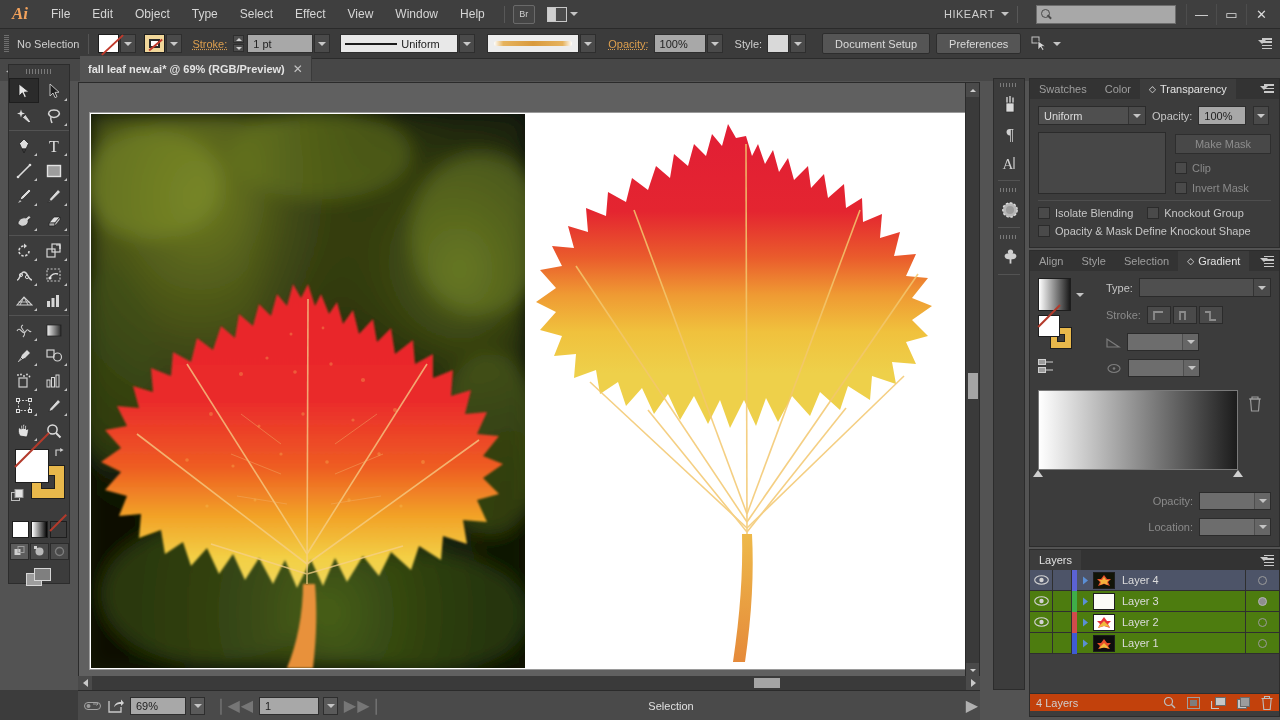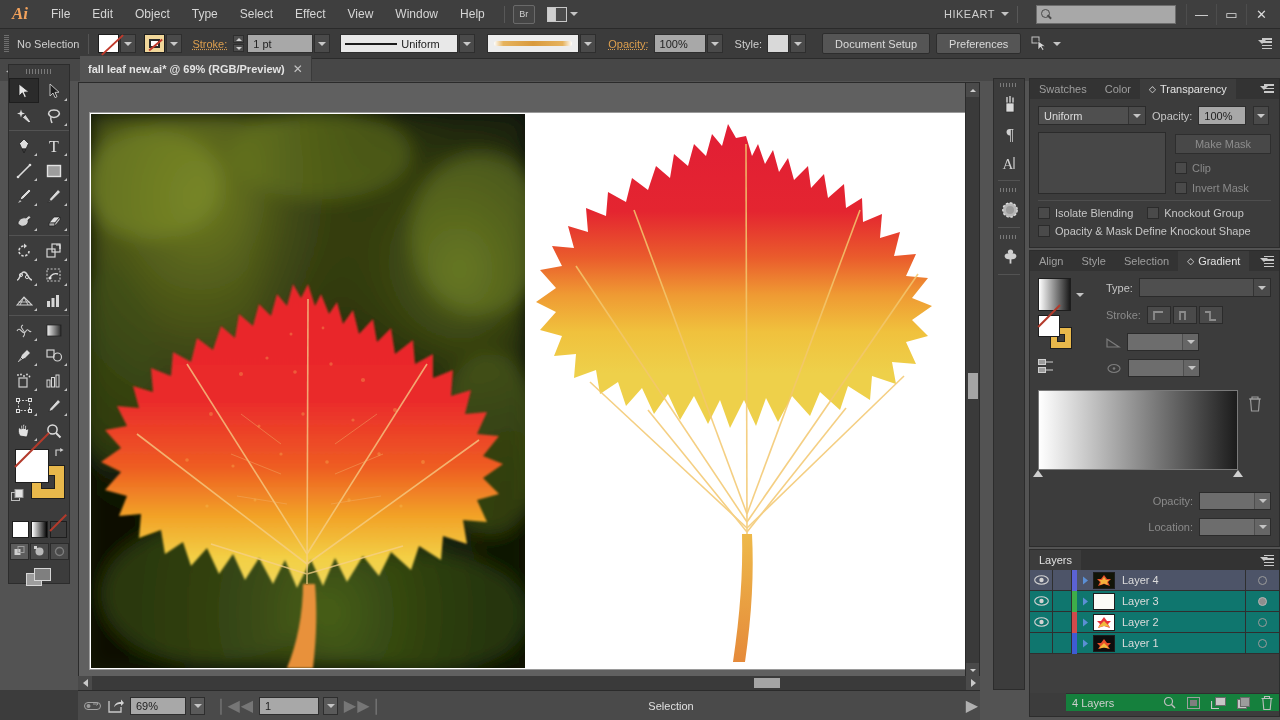--- a/index.html
+++ b/index.html
@@ -241,34 +241,34 @@
   .gradstops { position: relative; height: 10px; width: 200px; }
   .stop { position:absolute; top:0; width:0;height:0;border-left:5px solid transparent;
      border-right:5px solid transparent;border-bottom:7px solid #cfcfcf; }
   .small-field { width: 72px; height: 18px; background: #6d6d6d; border:1px solid #2b2b2b;
      display:flex; align-items:center; position: relative; }
   .small-field .arr{position:absolute;right:0;top:0;bottom:0;width:16px;background:#666;
      display:flex;align-items:center;justify-content:center;border-left:1px solid #4e4e4e;}
 
   
   .layer-row { display: flex; align-items: center; height: 21px; border-bottom: 1px solid #2f2f2f;
-     background: #0f766e; }
+     background: #4d7c0f; }
   .layer-row.sel { background: #4d5468; }
   .lr-eye { width: 22px; display:flex; align-items:center; justify-content:center; }
   .lr-lock { width: 20px; border-left:1px solid #2f2f2f; border-right:1px solid #2f2f2f; height:21px; }
   .lr-color { width: 5px; height: 21px; }
   .lr-tri { width: 16px; display:flex; align-items:center; justify-content:center; }
   .lr-thumb { width: 22px; height: 17px; border: 1px solid #1d1d1d; margin-right: 7px; overflow:hidden;}
   .lr-name { color: #dcdcdc; font-size: 11px; flex: 1; }
   .lr-target { width: 34px; display:flex; align-items:center; justify-content:center;
      border-left: 1px solid #2f2f2f; height: 21px; }
   .target-o { width: 9px; height: 9px; border-radius: 50%; border: 1.5px solid #9b9b9b; }
   .target-o.filled { background: #8e8e8e; border-color:#b4b4b4; }
-  .layers-foot { display:flex; align-items:center; height: 18px; background: #15803d;
-     border-top: 1px solid #2f2f2f; padding: 0 6px; margin-left: 36px; }
+  .layers-foot { display:flex; align-items:center; height: 18px; background: #c2410c;
+     border-top: 1px solid #2f2f2f; padding: 0 6px; }
   .lf-count { color: #cfcfcf; font-size: 11px; }
   .lf-icons { margin-left: auto; display:flex; align-items:center; gap: 11px; color:#c6c6c6; }
 
   
   .statusbar {
     position: absolute; left: 78px; top: 690px; width: 902px; height: 30px;
     background: #4a4a4a; border-top: 1px solid #2b2b2b; display:flex; align-items:center;
     padding-left: 4px; gap: 4px;
   }
   .sb-ico { width: 20px; height: 18px; display:flex; align-items:center; justify-content:center; color:#c9c9c9;}

